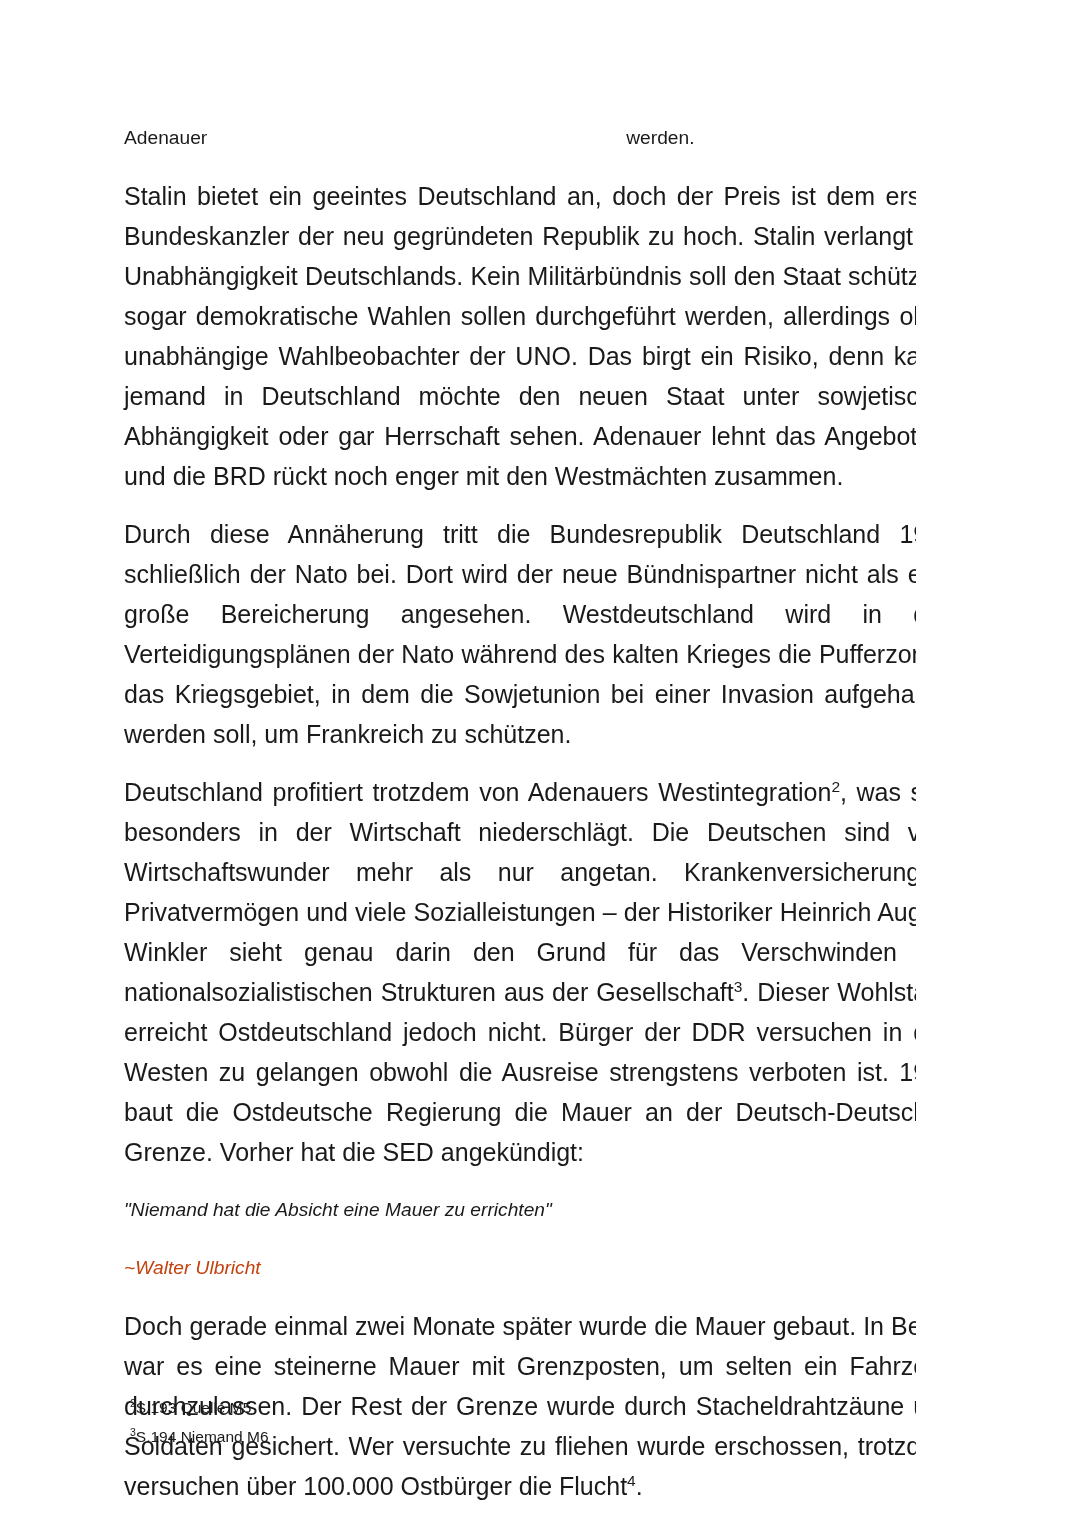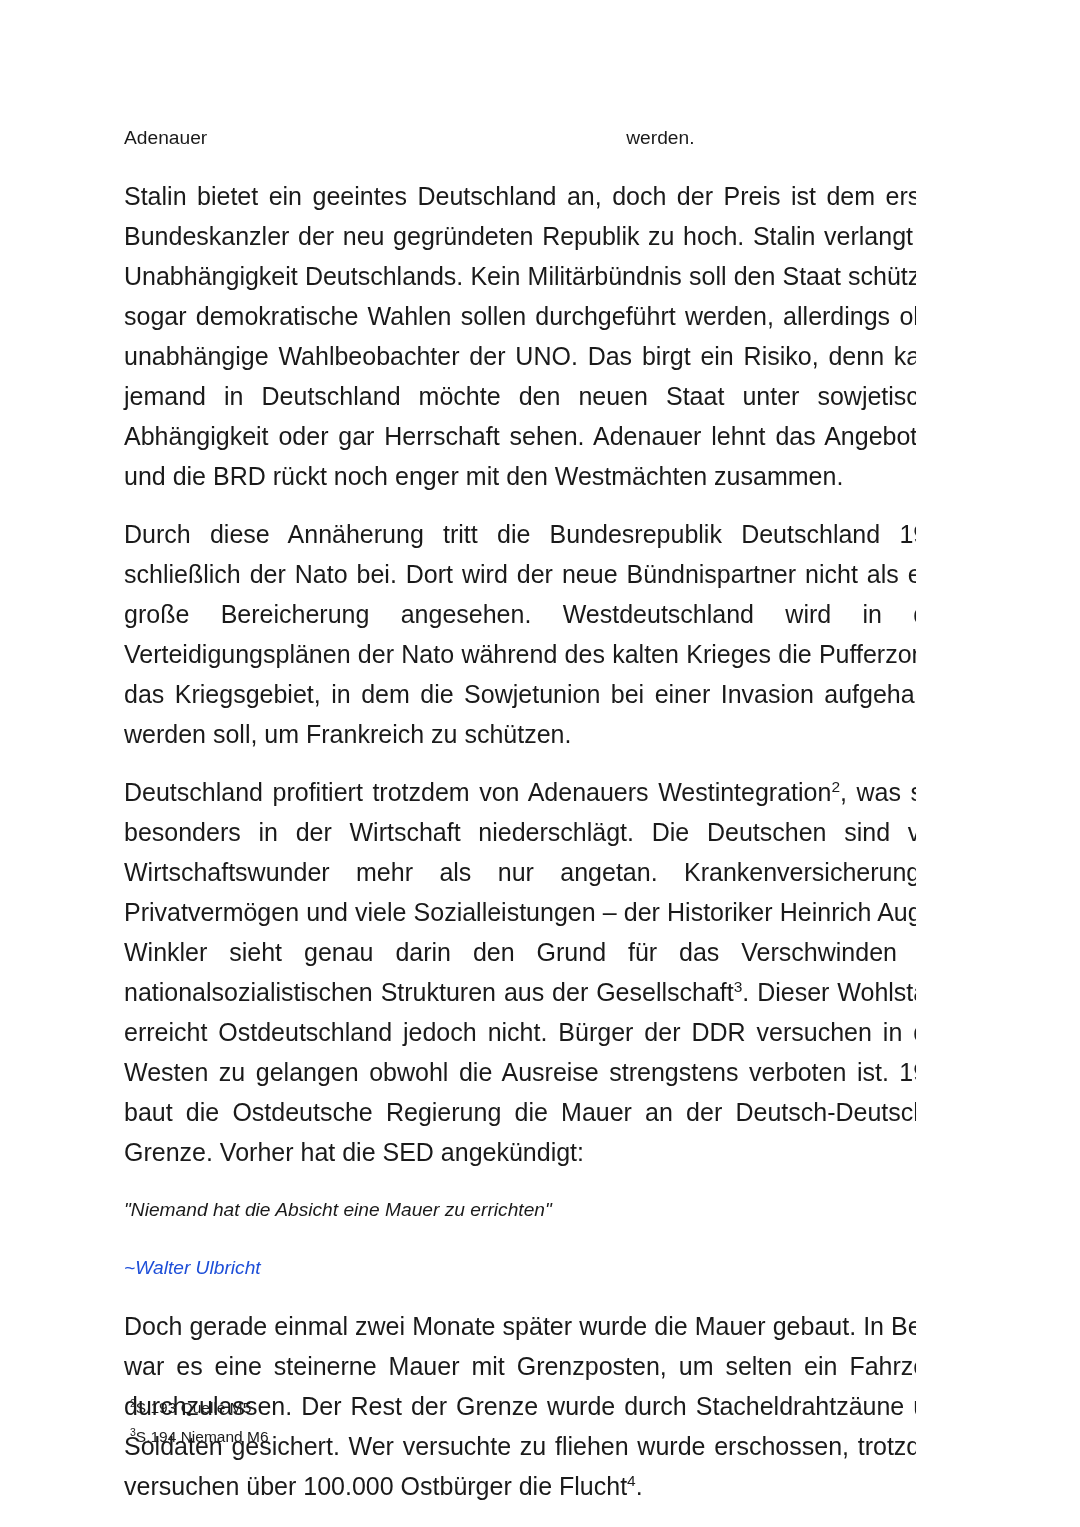--- a/index.html
+++ b/index.html
@@ -60,21 +60,21 @@
     font-style: italic;
     margin: 0 0 18px 0;
     color: #1a1a1a;
     text-align: left;
   }
   .attribution-line {
     font-size: 19.2px;
     line-height: 40px;
     font-style: italic;
     margin: 0 0 18px 0;
-    color: #1d4ed8;
+    color: #c2410c;
     text-align: left;
   }
   sup.fn-ref {
     font-size: 0.62em;
     vertical-align: super;
     line-height: 0;
   }
   
   .footnotes {
     position: absolute;

